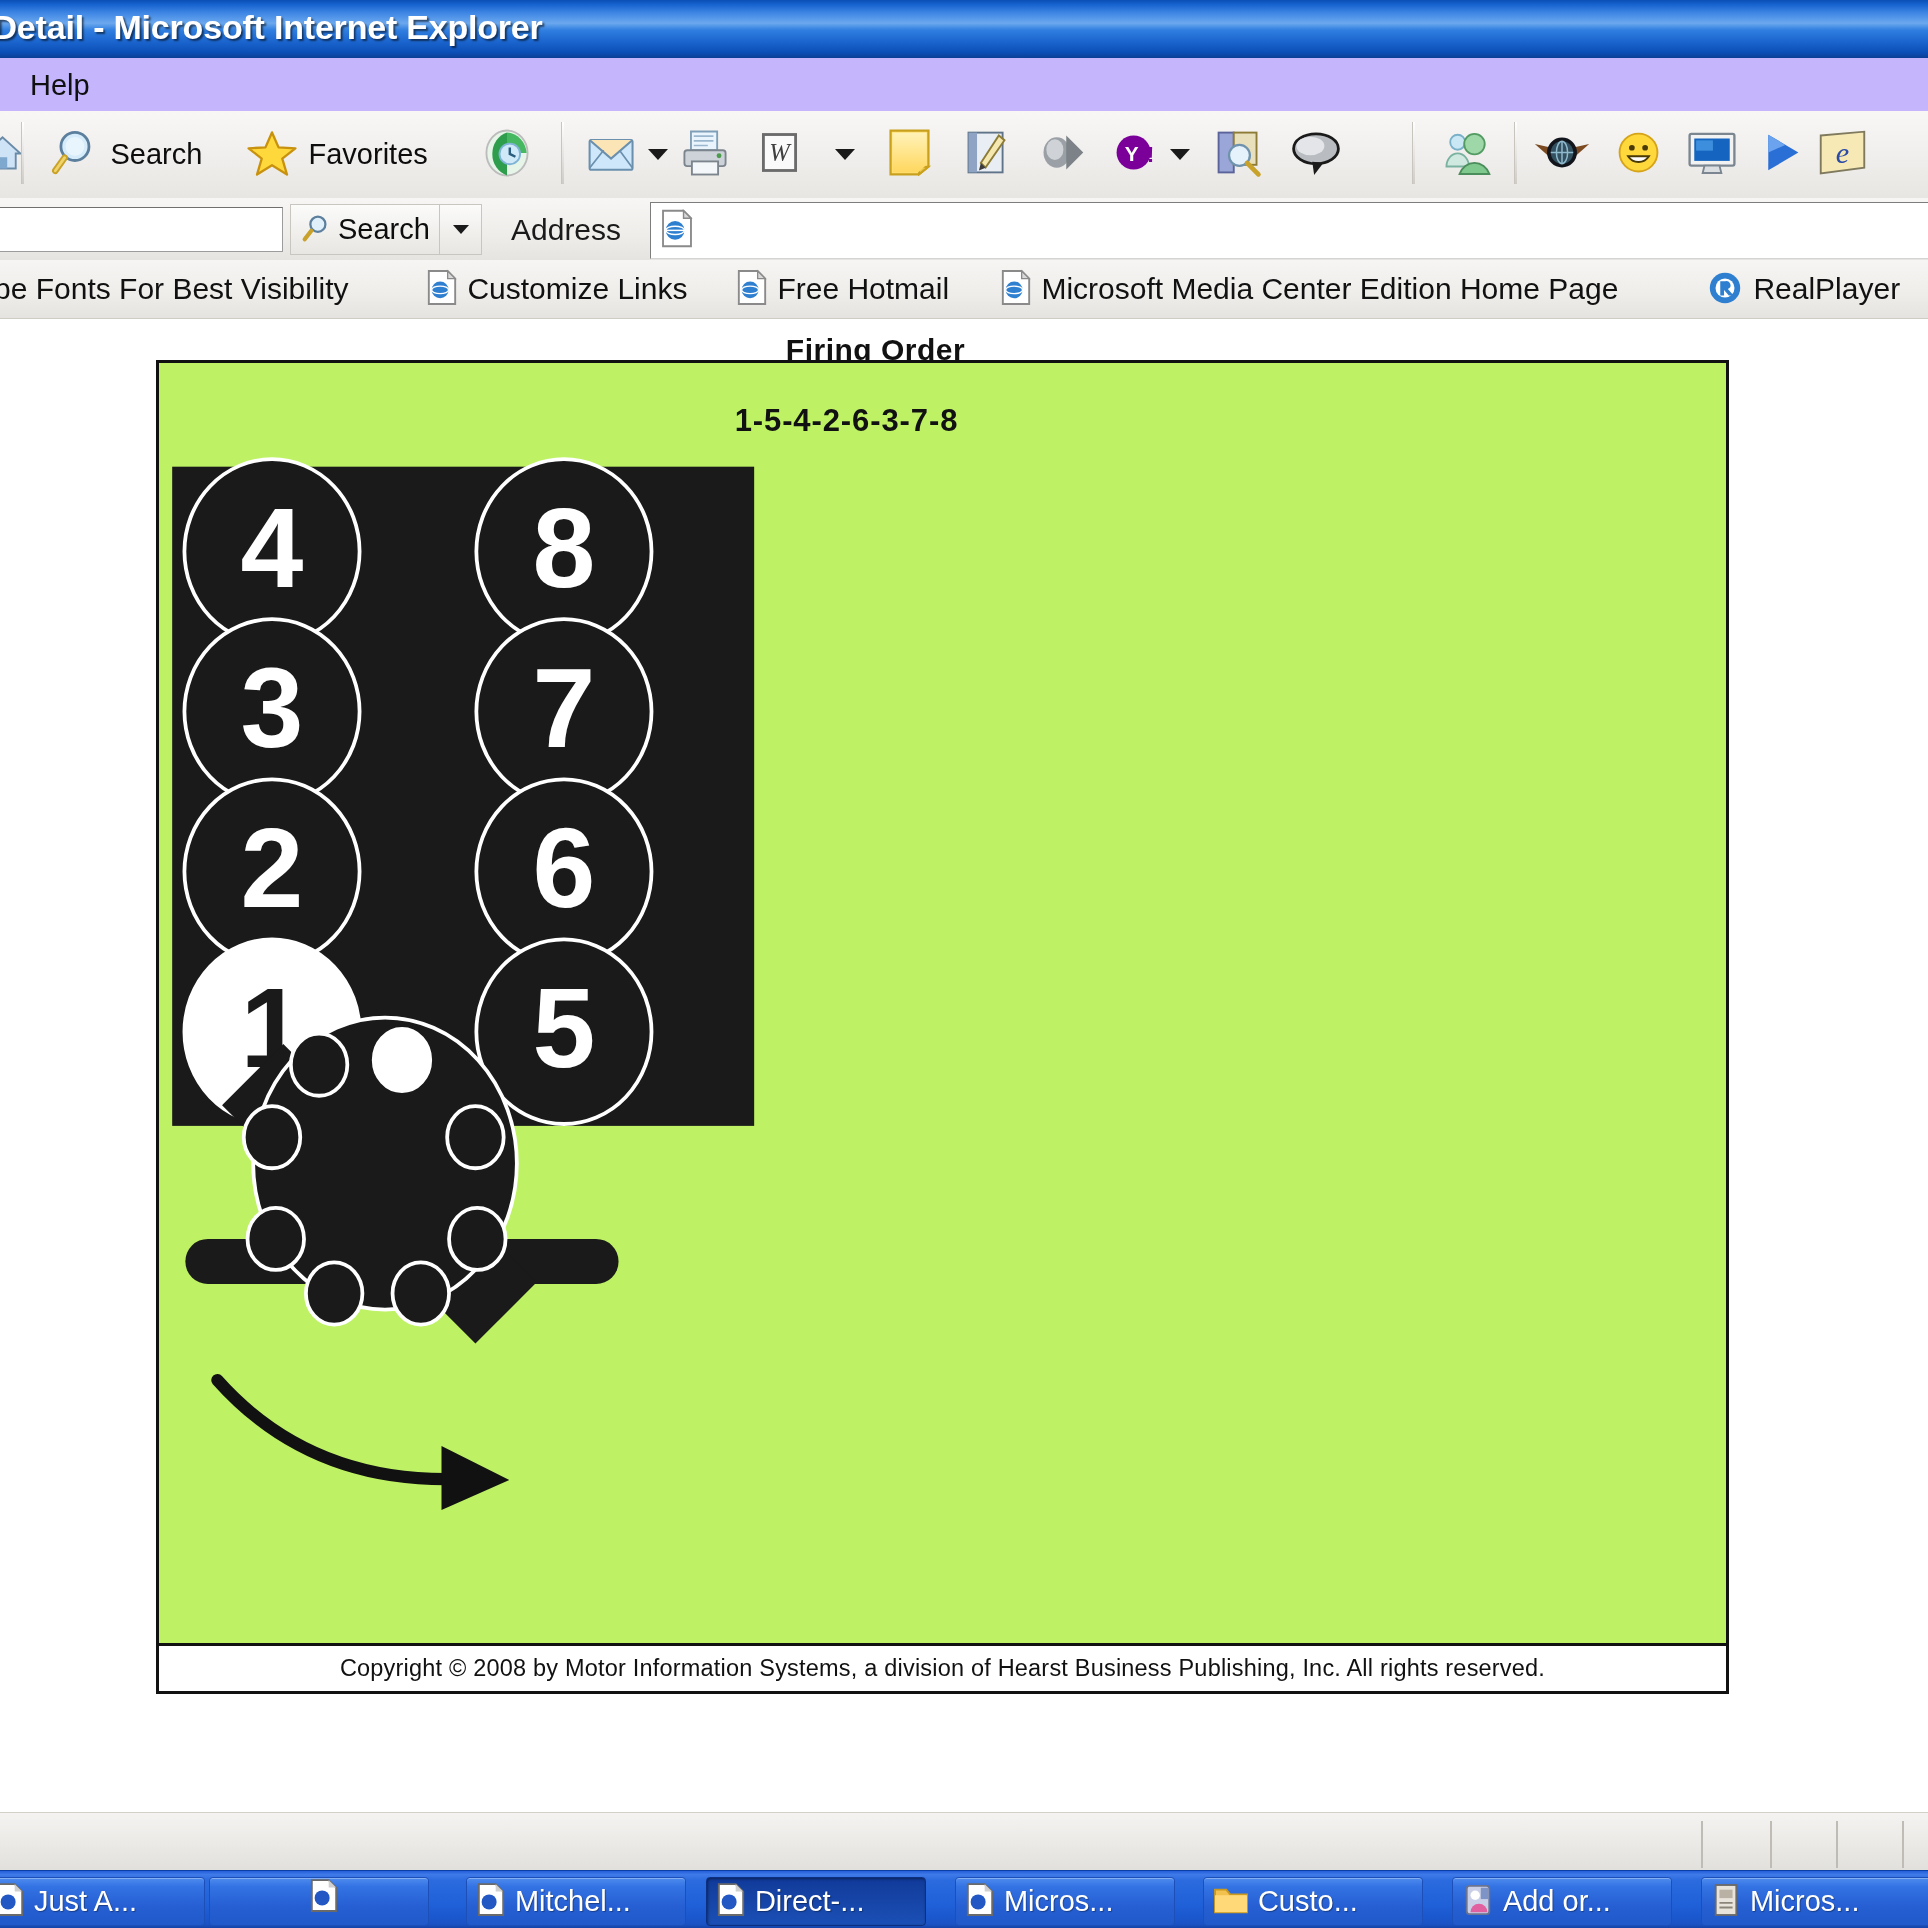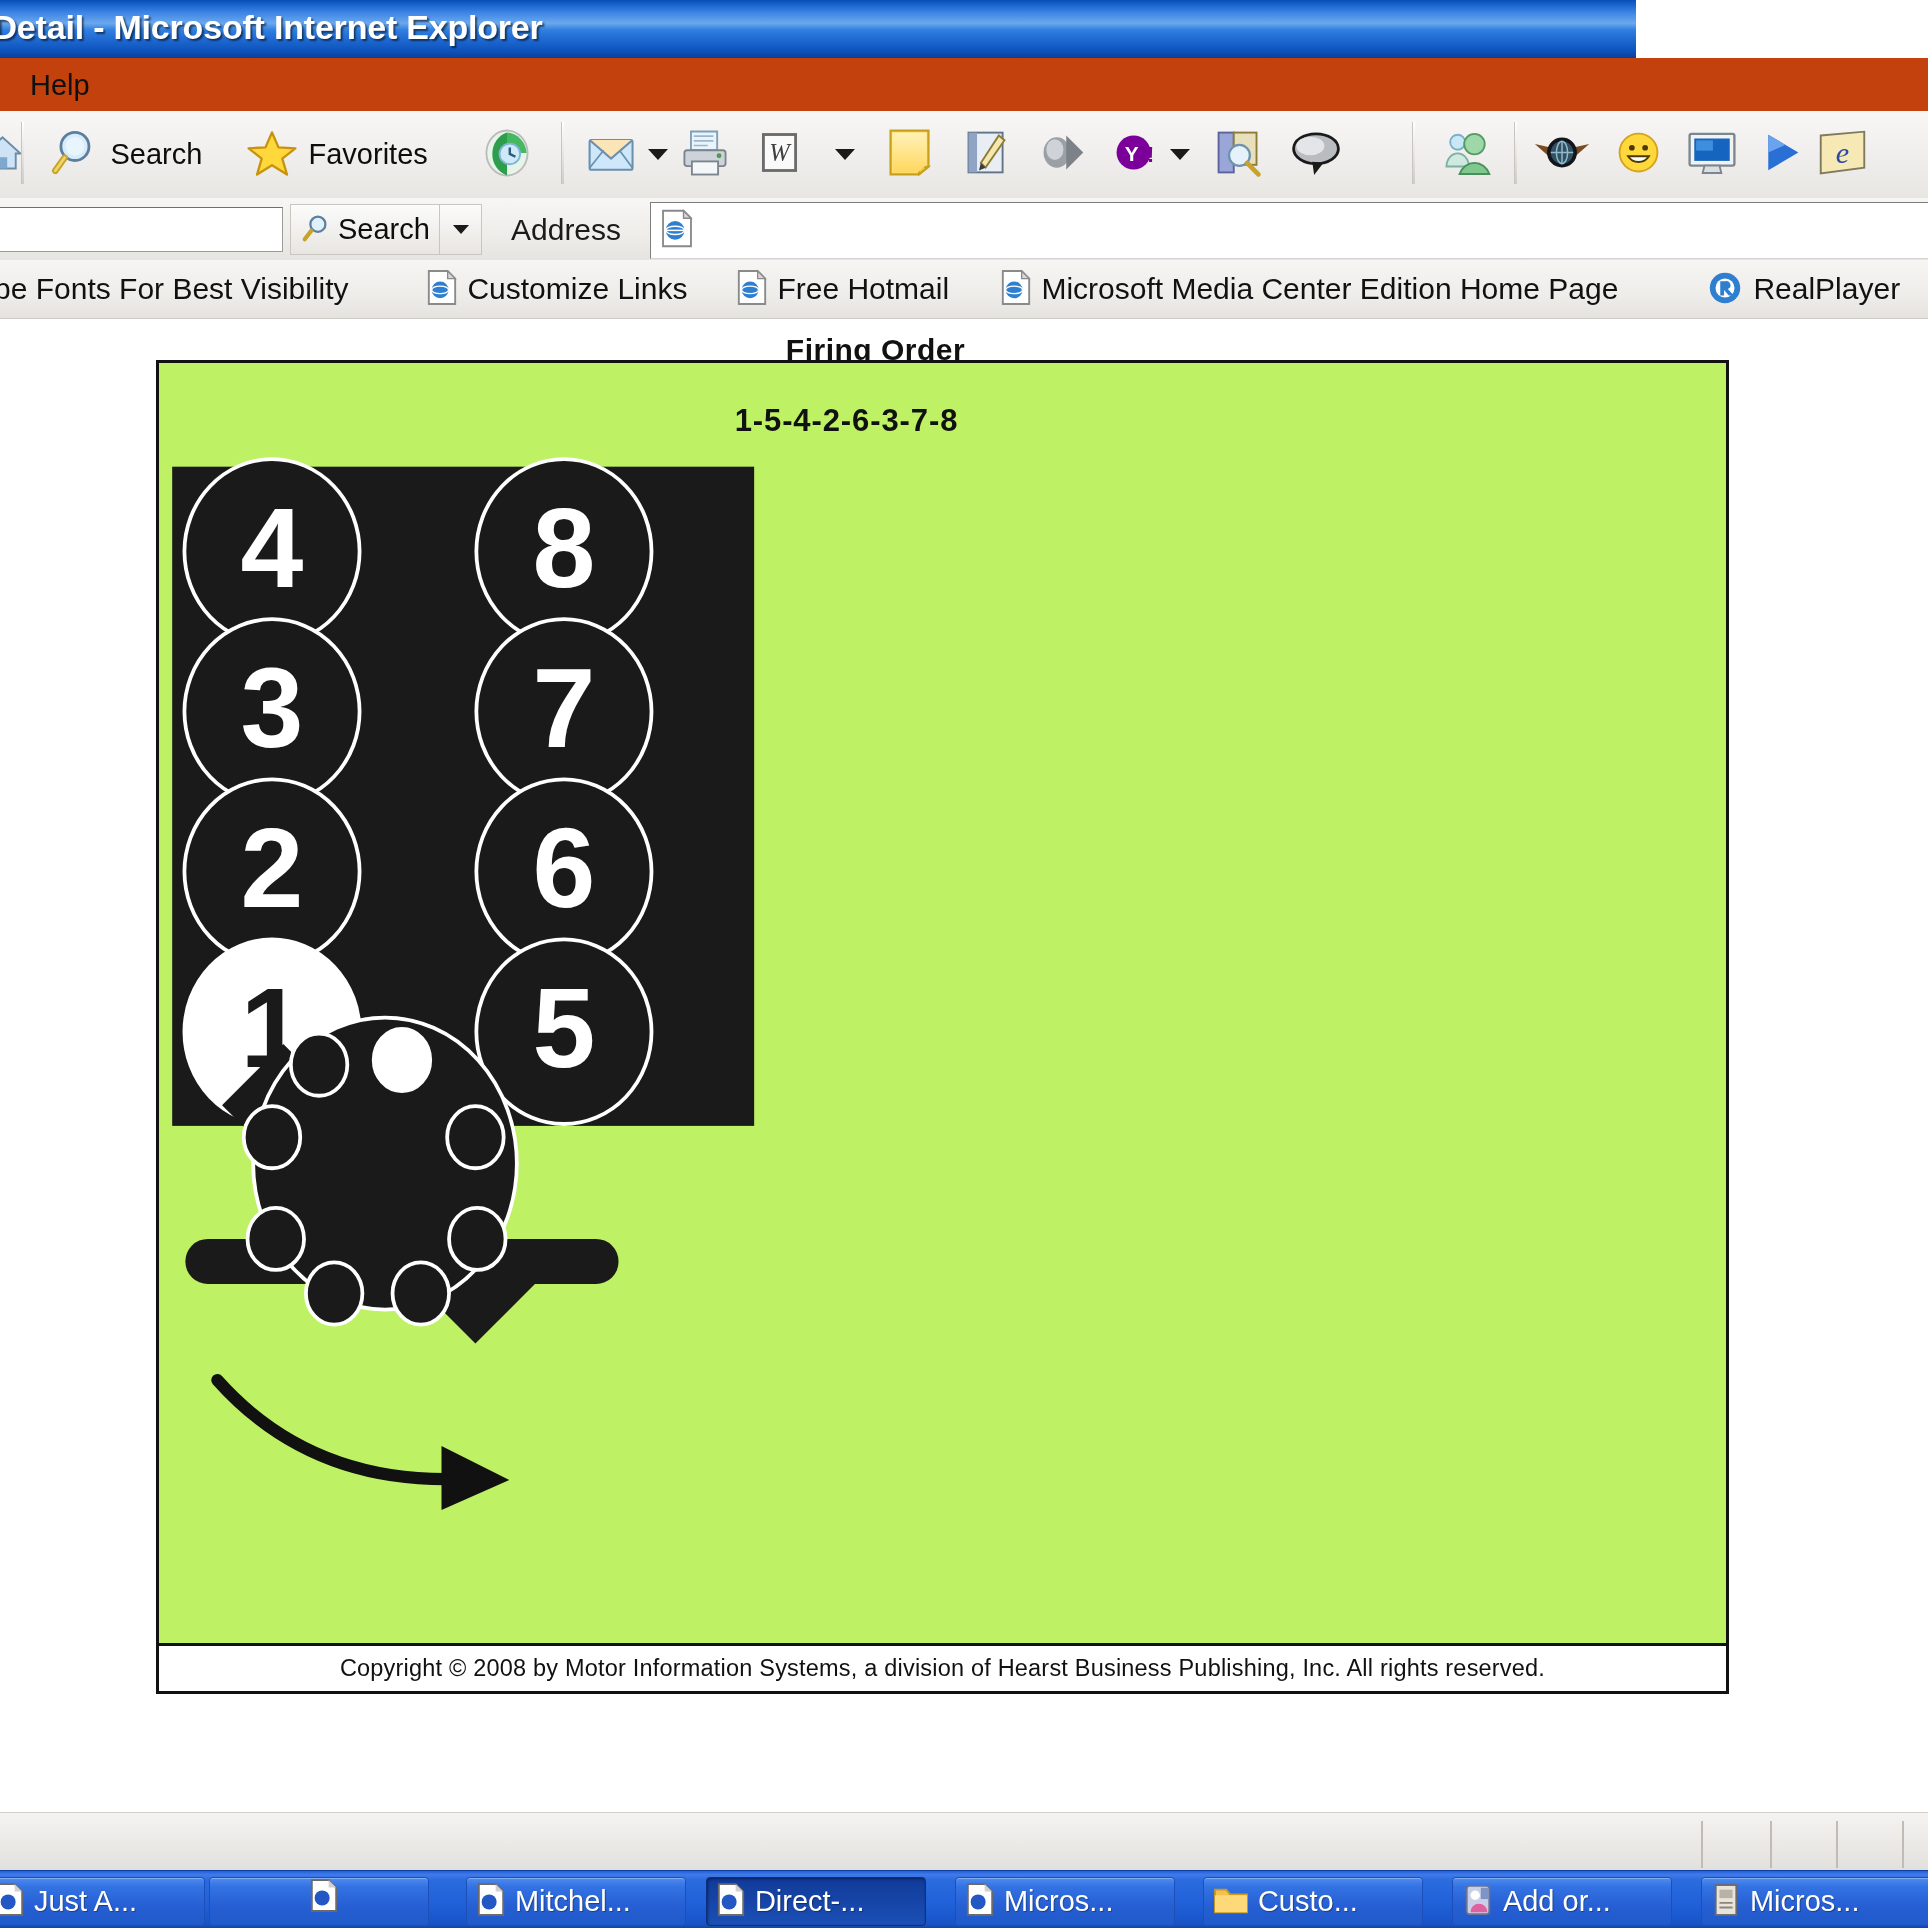--- a/index.html
+++ b/index.html
@@ -11,38 +11,38 @@
   }
   #screen {
     position: relative;
     width: 1928px; height: 1928px;
     overflow: hidden;
     background: #ffffff;
   }
 
   
   .titlebar {
-    position: absolute; left: 0; top: 0; width: 1636px; height: 58px;
+    position: absolute; left: 0; top: 0; width: 1928px; height: 58px;
     background: linear-gradient(to bottom,
        #0a4fb5 0%, #1763cf 8%, #3e86e4 22%, #6ba8ee 40%,
        #2f7ee0 52%, #1b65ce 72%, #0c4fb8 90%, #0b3f96 100%);
     overflow: hidden;
   }
   .titlebar-text {
     position: absolute; left: -7.5px; top: 7.5px;
     font-size: 34px; font-weight: bold; color: #ffffff;
     text-shadow: 1.9px 1.9px 1.9px rgba(0,0,0,0.55);
     white-space: nowrap;
     letter-spacing: -0.2px;
   }
 
   
   .menubar {
     position: absolute; left: 0; top: 58px; width: 1928px; height: 53px;
-    background: #c2410c;
+    background: #c4b5fd;
     border-bottom: 0.9px solid #e3e1dd;
   }
   .menu-item {
     position: absolute; top: 11.3px;
     font-size: 29px; color: #101010;
     white-space: nowrap;
   }
   .menu-help { left: 30px; }
 
   

